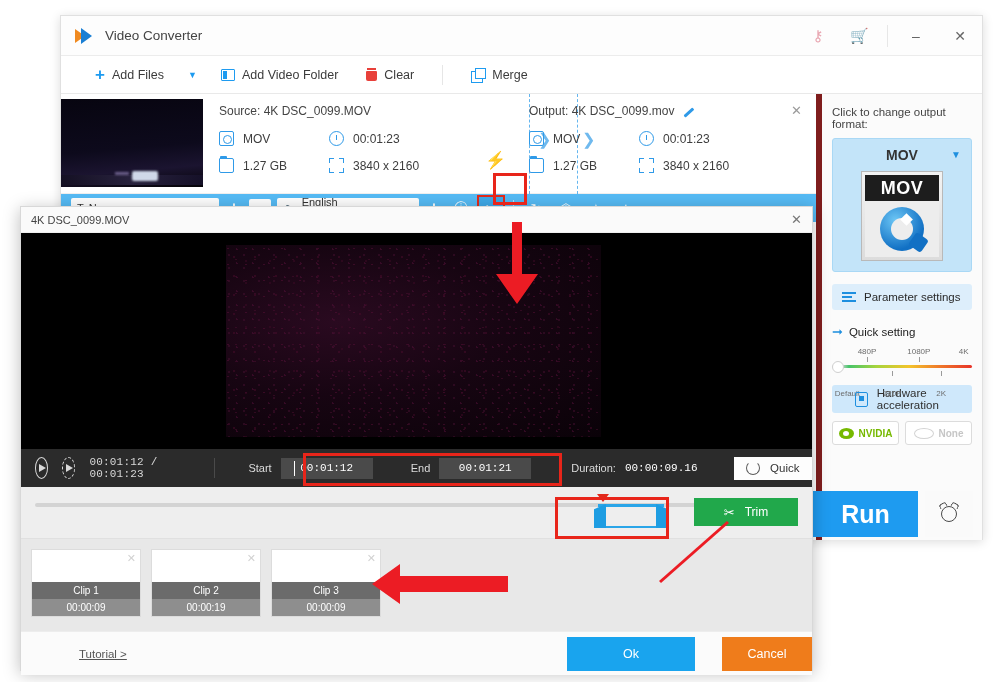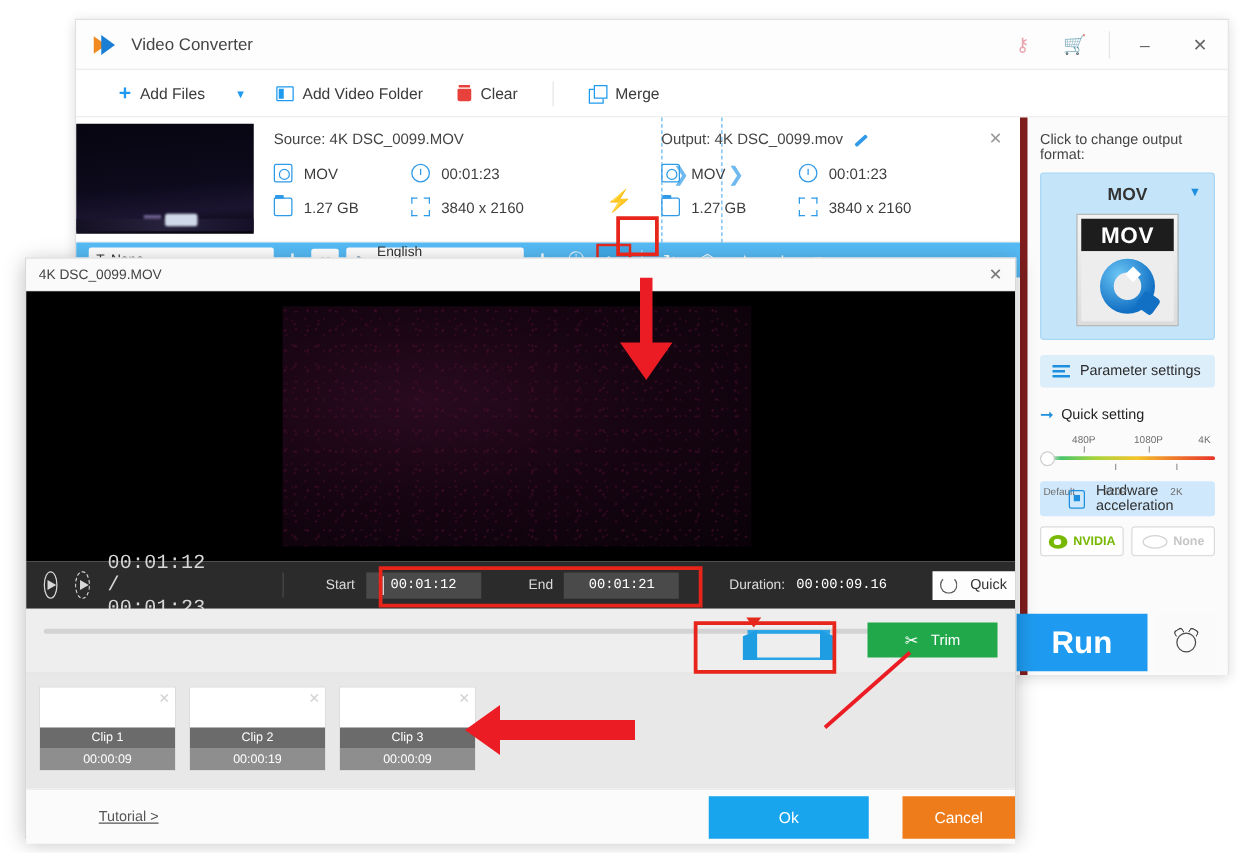--- a/index.html
+++ b/index.html
@@ -205,21 +205,21 @@
       radial-gradient(circle at 84% 72%, #3e0a26 0 1px, transparent 1px),
       radial-gradient(circle at 52% 85%, #4d0f31 0 1px, transparent 1px),
       radial-gradient(circle at 22% 77%, #451030 0 1px, transparent 1px);
     background-size: 18px 16px, 21px 19px, 16px 14px, 24px 22px, 19px 17px, 15px 13px;}
 
   #player-bar { height:38px; background:#2b2b2b; display:flex; align-items:center;
     padding-left:14px; gap:14px; color:#d8d8d8; position:relative;}
   .pb-btn { width:22px;height:22px;border:1.6px solid #d8d8d8;border-radius:50%;
     display:flex;align-items:center;justify-content:center;}
   .pb-tri { width:0;height:0;border-left:7px solid #d8d8d8;border-top:4.5px solid transparent;border-bottom:4.5px solid transparent;margin-left:2px;}
-  .pb-time { font-size:16px; font-family:"Liberation Mono", monospace; letter-spacing:.2px;}
+  .pb-time { font-size:11px; font-family:"Liberation Mono", monospace; letter-spacing:.2px;}
   .pb-vsep { width:1px;height:20px;background:#4a4a4a; }
   .se-group { display:flex; align-items:center; gap:9px; }
   .se-lbl { font-size:11px; color:#dcdcdc; }
   .se-val { width:92px;height:21px;background:#4a4a4a;color:#fff;font-size:11px;
      font-family:"Liberation Mono", monospace; display:flex;align-items:center;justify-content:center; position:relative;}
   .caret-bar { position:absolute; left:13px; top:3px; width:1px; height:15px; background:#fff; }
   .dur-lbl { font-size:11px; color:#dcdcdc; }
   .dur-val { font-size:11px; color:#fff; font-family:"Liberation Mono", monospace;}
   #reset-btn { width:140px;height:23px;background:#fdfdfd;color:#333;font-size:11.5px;
      display:flex;align-items:center;justify-content:center;gap:10px;}

